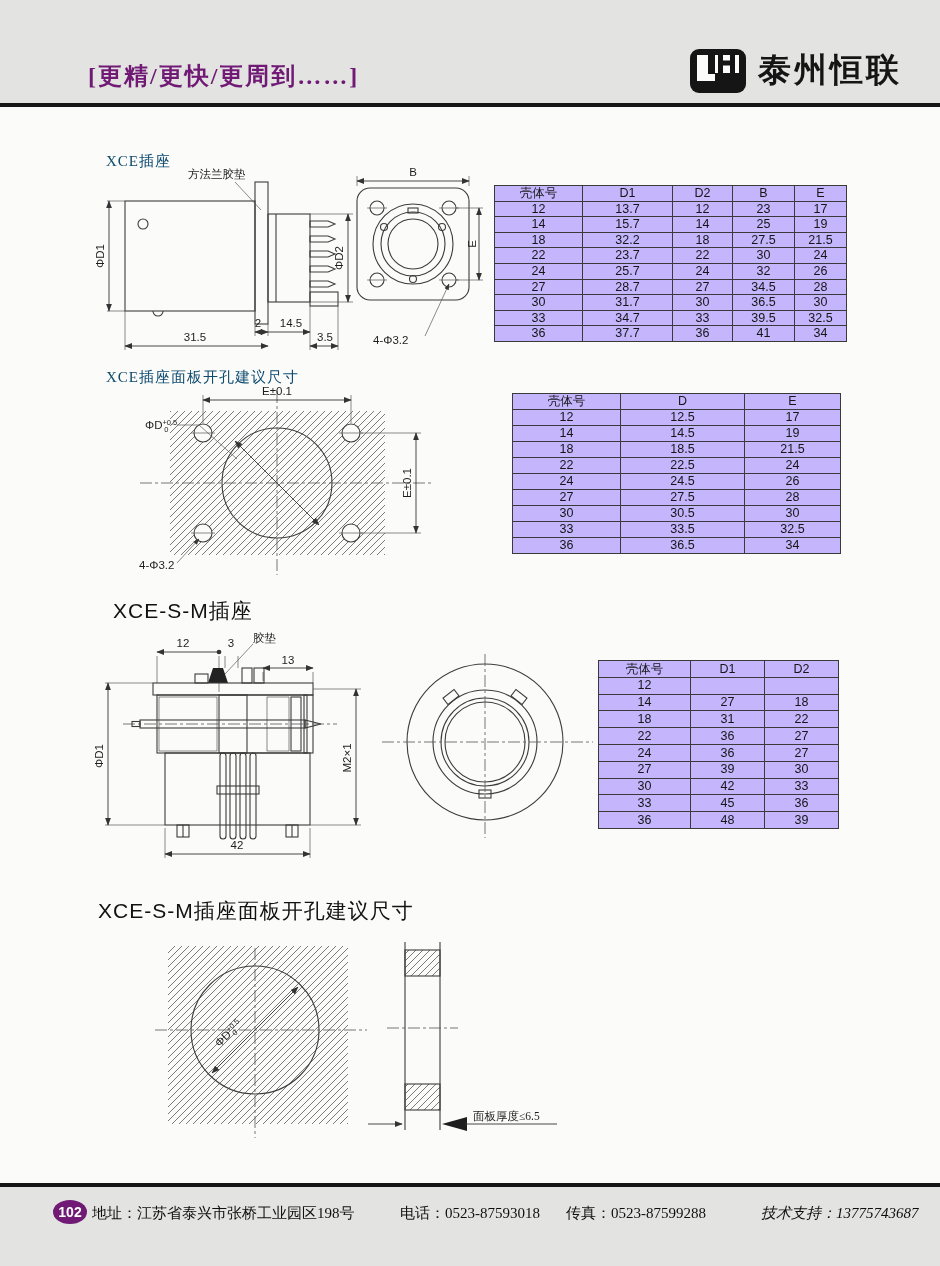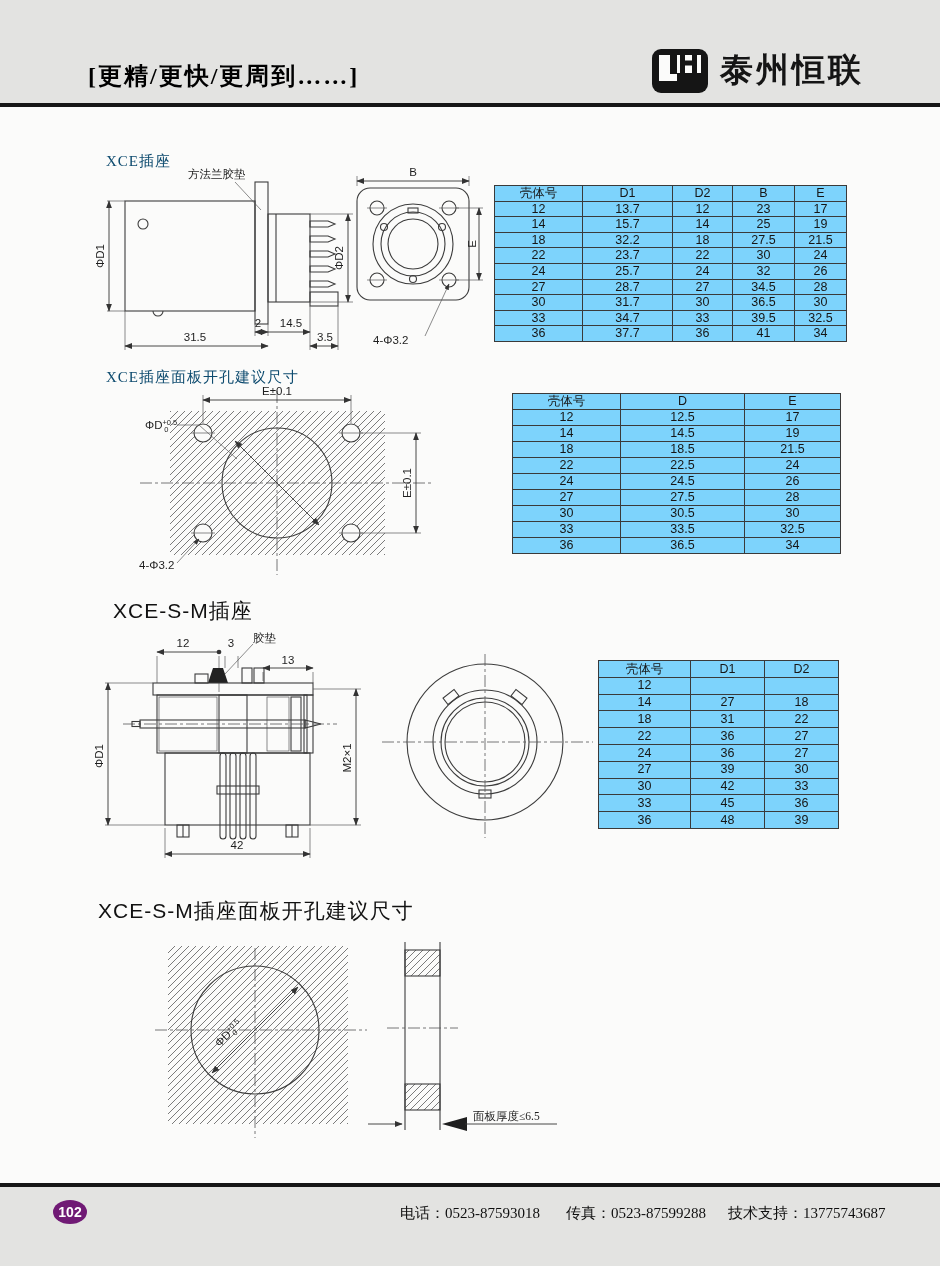--- a/index.html
+++ b/index.html
@@ -5,30 +5,30 @@
   html,body{margin:0;padding:0;background:#cfcfcf;}
   .page{position:relative;width:940px;height:1266px;background:#e3e3e1;overflow:hidden;
         font-family:"Liberation Sans",sans-serif;color:#1c1c1c;}
   .paper{position:absolute;left:0;top:107px;width:940px;height:1076px;background:#fbfbfa;}
   .rule{position:absolute;left:0;width:940px;height:4px;background:#161616;}
   .rule-top{top:103px;}
   .rule-bottom{top:1183px;}
 
   
   .tagline{position:absolute;left:88px;top:60px;font:bold 24px "Liberation Serif",serif;
-           letter-spacing:2px;color:#000000;}
-  .brand{position:absolute;left:652px;top:48px;display:flex;align-items:center;gap:12px;}
+           letter-spacing:2px;color:#701a75;}
+  .brand{position:absolute;left:690px;top:48px;display:flex;align-items:center;gap:12px;}
   .brand-name{font:bold 33px "Liberation Sans",sans-serif;letter-spacing:3px;color:#151515;}
 
   
   .title-sm{position:absolute;font:15px "Liberation Serif",serif;color:#0c4a6e;letter-spacing:1px;}
   .title-lg{position:absolute;font:21px "Liberation Sans",sans-serif;color:#111;letter-spacing:1px;}
 
   
-  table.dtable{position:absolute;border-collapse:collapse;table-layout:fixed;background:#7dd3fc;}
+  table.dtable{position:absolute;border-collapse:collapse;table-layout:fixed;background:#c4b5fd;}
   .dtable th,.dtable td{border:1px solid #3a3a3a;text-align:center;padding:0;
       font:12.5px "Liberation Sans",sans-serif;color:#161616;font-weight:400;line-height:1;}
   .dtable th:first-child{font-family:"Liberation Serif",serif;}
   .t1{left:494px;top:185px;width:352px;} .t1 tr{height:15.6px;}
   .t2{left:512px;top:393px;width:328px;} .t2 tr{height:16px;}
   .t3{left:598px;top:660px;width:240px;} .t3 tr{height:16.8px;}
 
   
   svg.draw{position:absolute;overflow:visible;}
   .ln{stroke:#3c3c3c;stroke-width:1.1;fill:none;}
@@ -36,21 +36,21 @@
   .dim{stroke:#333;stroke-width:0.9;fill:none;}
   .cl{stroke:#555;stroke-width:0.8;fill:none;stroke-dasharray:12 3 3 3;}
   .dt{font:11.5px "Liberation Sans",sans-serif;fill:#1e1e1e;}
   .cjk{font:11.5px "Liberation Serif",serif;fill:#1e1e1e;}
 
   
   .page-badge{position:absolute;left:53px;top:1200px;width:34px;height:24px;border-radius:50%;
       background:#701a75;color:#fff;font:bold 14px "Liberation Sans",sans-serif;
       display:flex;align-items:center;justify-content:center;}
   .ft{position:absolute;top:1204px;font:15px "Liberation Serif",serif;color:#0f0f0f;}
-  .ft-address{left:92px;} .ft-phone{left:400px;text-align:right;} .ft-fax{left:566px;} .ft-support{left:728px;}
+  .ft-address{left:92px;} .ft-phone{left:400px;text-align:right;} .ft-fax{left:566px;} .ft-support{left:761px;font-style:italic;}
 </style>
 </head>
 <body>
 
 <div class="page">
 
   <svg width="0" height="0" style="position:absolute" aria-hidden="true">
     <defs>
       <pattern id="hat" patternUnits="userSpaceOnUse" width="7" height="7">
         <path d="M-1,8 L8,-1" stroke="#5a5a5a" stroke-width="0.8"></path>
@@ -503,16 +503,17 @@
     </g>
     <line class="cl" x1="232" y1="90" x2="303" y2="90"></line>
     <line class="dim" x1="213" y1="186" x2="247" y2="186" marker-end="url(#arr)"></line>
     <polygon points="287,186 312,179 312,193" fill="#1e1e1e"></polygon>
     <line class="dim" x1="310" y1="186" x2="402" y2="186"></line>
     <text class="cjk" x="318" y="182">面板厚度≤6.5</text>
   </svg>
 
   <div class="rule rule-bottom"></div>
   <div class="page-badge">102</div>
+  <div class="ft ft-address">地址：江苏省泰兴市张桥工业园区198号</div>
   <div class="ft ft-phone">电话：0523-87593018</div>
   <div class="ft ft-fax">传真：0523-87599288</div>
   <div class="ft ft-support">技术支持：13775743687</div>
 </div>
 
 </body></html>

